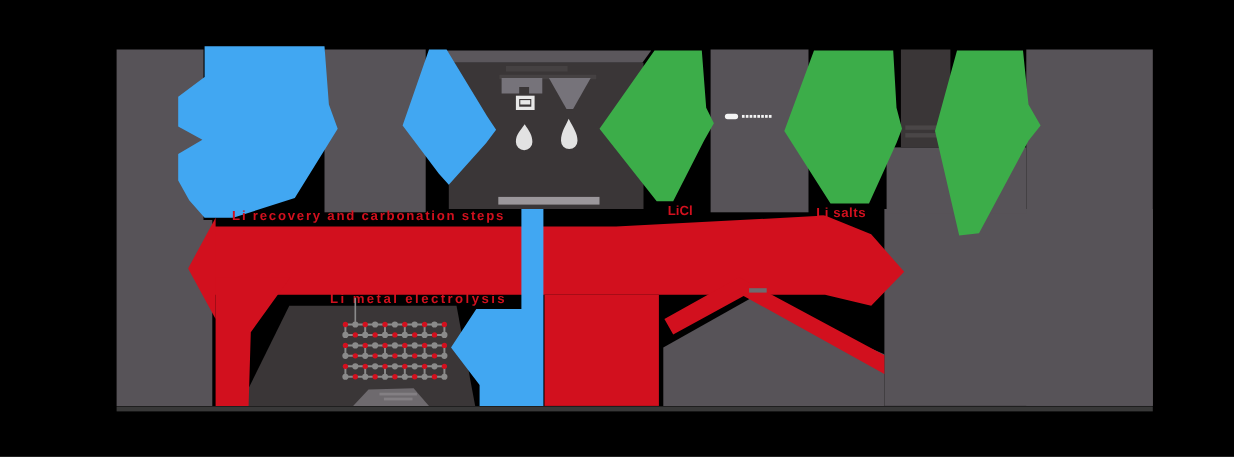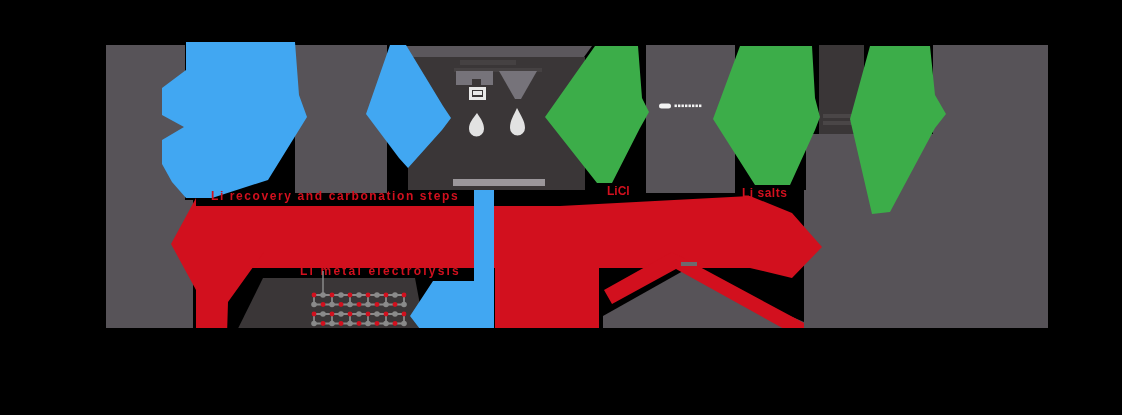--- a/index.html
+++ b/index.html
@@ -1,16 +1,16 @@
 <!DOCTYPE html>
 <html><head>
 <meta charset="utf-8">
 <style>
 html,body{margin:0;padding:0;background:#000;}
-#c{position:relative;width:1122px;height:328px;background:#a3a3a3;overflow:hidden;}
+#c{position:relative;width:1122px;height:415px;background:#a3a3a3;overflow:hidden;}
 text{font-family:"Liberation Sans",sans-serif;font-weight:bold;}
 </style>
 </head>
 <body>
 <div id="c">
 <svg width="1122" height="415" viewBox="0 0 1122 415">
 <rect x="0" y="0" width="1122" height="415" fill="#000000"></rect>
 
 <polygon points="106,45 185,45 185,200 193,200 193,369 106,369" fill="#575358"></polygon>
 <rect x="295" y="45" width="92" height="148" fill="#575358"></rect>

